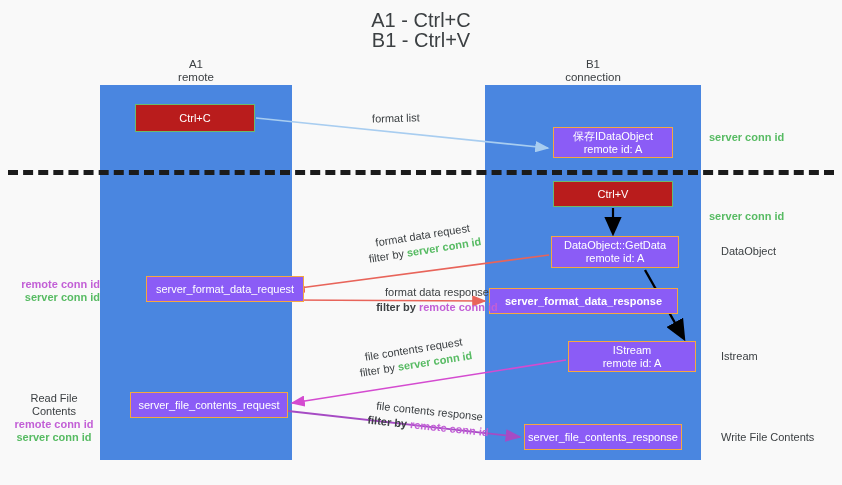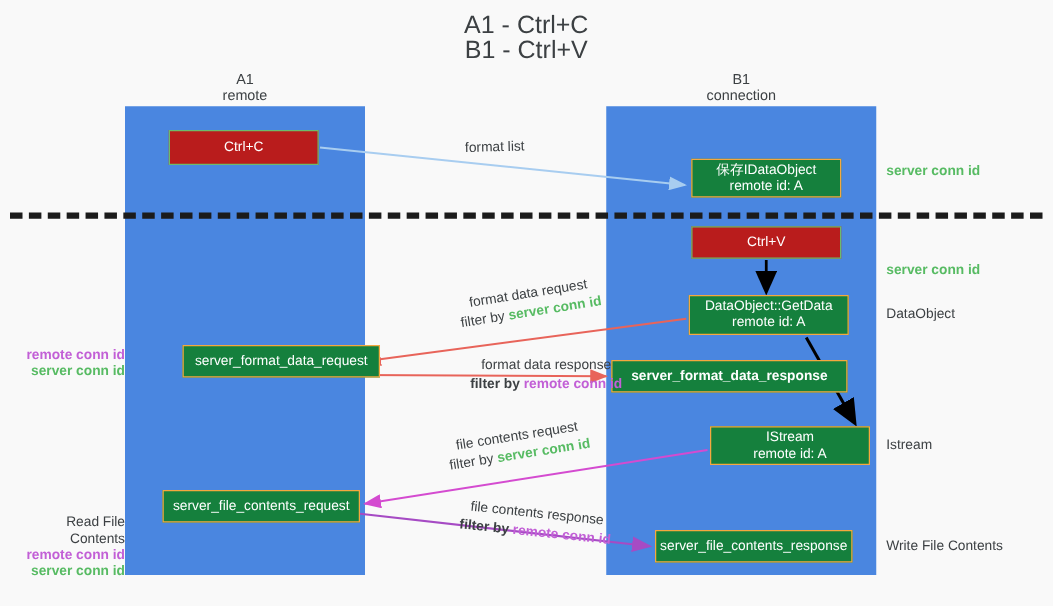--- a/index.html
+++ b/index.html
@@ -39,45 +39,45 @@
 
   
   .box{
     box-sizing:border-box;
     display:flex;flex-direction:column;
     align-items:center;justify-content:center;
     color:#ffffff;font-size:11px;line-height:13px;
     text-align:center;
   }
   .box.green{background:#b91c1c;border:1px solid #6cbb6c;}
-  .box.orange{background:#15803d;border:1px solid #f5a83f;}
+  .box.orange{background:#8b5cf6;border:1px solid #f5a83f;}
 
   #box-ctrlc{left:135px;top:104px;width:120px;height:28px;}
   #box-save{left:553px;top:127px;width:120px;height:31px;}
   #box-ctrlv{left:553px;top:181px;width:120px;height:26px;}
   #box-getdata{left:551px;top:236px;width:128px;height:32px;}
   #box-fmtreq{left:130px;top:276px;width:158px;height:26px;margin-left:16px;}
   #box-fmtres{left:489px;top:288px;width:189px;height:26px;font-weight:bold;}
   #box-istream{left:568px;top:341px;width:128px;height:31px;}
   #box-filereq{left:130px;top:392px;width:158px;height:26px;}
   #box-fileres{left:524px;top:424px;width:158px;height:26px;}
 
   
   .anno{font-size:11px;line-height:13px;}
   .anno.green{color:#57bb63;font-weight:bold;}
   .anno.purple{color:#c25fd6;font-weight:bold;}
-  .anno.dark{color:#3c4043;}
+  .anno.dark{color:#3c4043;margin-left:12px;}
   #anno-sc1{left:709px;top:131px;}
   #anno-sc2{left:709px;top:210px;}
   #anno-dataobject{left:709px;top:245px;}
   #anno-istream{left:709px;top:350px;}
   #anno-writefile{left:709px;top:431px;}
 
   #anno-left-1{left:8px;top:278px;width:92px;text-align:right;}
-  #anno-left-2{left:8px;top:412px;width:92px;text-align:right;}
+  #anno-left-2{left:8px;top:392px;width:92px;text-align:center;}
   #anno-left-2 .readfile{color:#3c4043;font-weight:normal;display:block;}
 
   
   .edge-label{
     font-size:11px;color:#3c4043;line-height:15px;white-space:nowrap;
   }
   .edge-label b{font-weight:bold;}
   .g{color:#57bb63;font-weight:bold;}
   .p{color:#c25fd6;font-weight:bold;}
 

